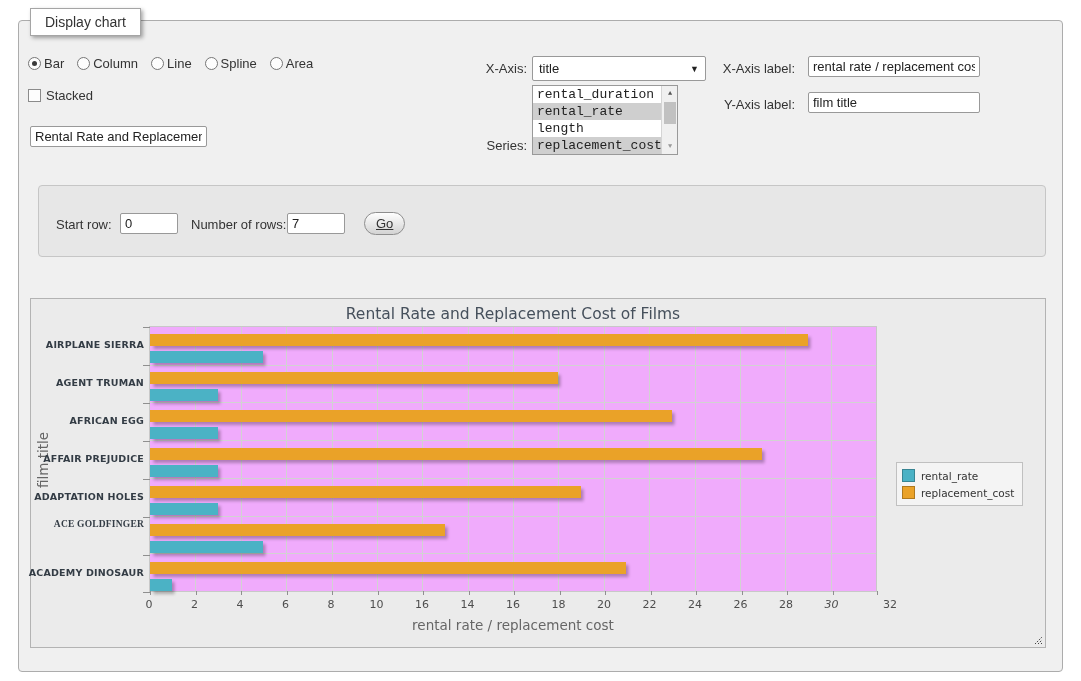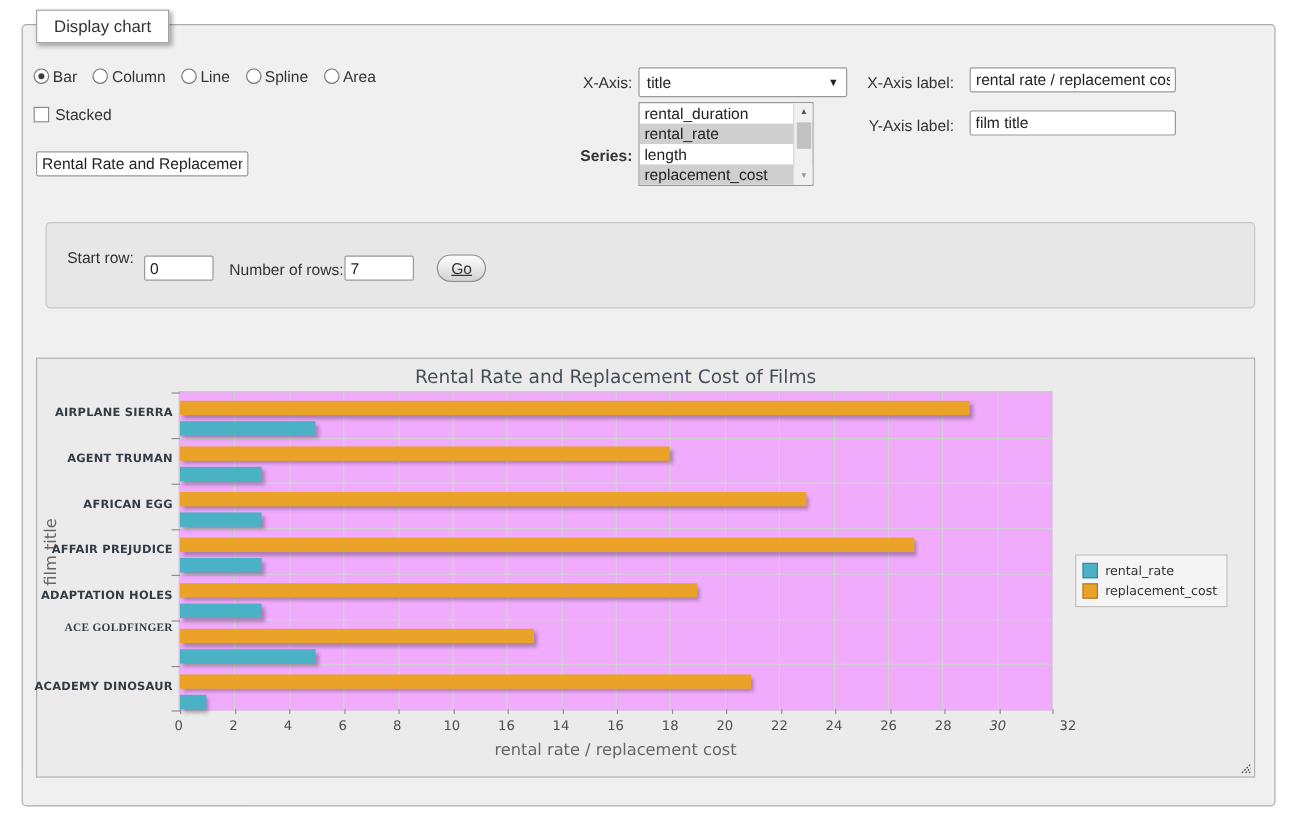--- a/index.html
+++ b/index.html
@@ -126,42 +126,42 @@
   </div>
 
   <input class="tinput abs" style="left: 30px; top: 126px; width: 177px;" value="Rental Rate and Replacement Cost of Films">
 
   <div class="abs lbl rlabel" style="left:440px; top:61px; width:87px;">X-Axis:</div>
   <div class="select abs" style="left:532px; top:56px; width:174px;">
     <span class="val">title</span>
     <span class="arrow">▼</span>
   </div>
 
-  <div class="abs lbl rlabel" style="left:440px; top:122px; width:87px;font-weight:bold;">Series:</div>
-  <div class="listbox abs" style="left:532px; top:85px; width:146px; height:70px;">
+  <div class="abs lbl rlabel" style="left:440px; top:138px; width:87px;">Series:</div>
+  <div class="listbox abs" style="left:532px; top:85px; width:146px; height:70px;font-family:Liberation Mono, monospace;">
     <div class="lb-opts" id="series-options">
         <div class="lb-opt">rental_duration</div>
         <div class="lb-opt sel">rental_rate</div>
         <div class="lb-opt">length</div>
         <div class="lb-opt sel">replacement_cost</div>
       </div>
     <div class="sbar">
       <div class="sbtn" style="top:0;">▲</div>
       <div class="sthumb" style="top:16px; height:22px;"></div>
       <div class="sbtn" style="bottom:0; color:#9a9a9a;">▼</div>
     </div>
   </div>
 
   <div class="abs lbl rlabel" style="left:700px; top:61px; width:95px;">X-Axis label:</div>
   <input class="tinput abs" style="left: 808px; top: 56px; width: 172px;" value="rental rate / replacement cost">
   <div class="abs lbl rlabel" style="left:700px; top:97px; width:95px;">Y-Axis label:</div>
   <input class="tinput abs" style="left: 808px; top: 92px; width: 172px;" value="film title">
 
   <div class="panel">
-    <span class="abs lbl" style="left:17px; top:21px;">Start row:</span>
+    <span class="abs lbl" style="left:17px; top:31px;">Start row:</span>
     <input class="tinput abs" style="left: 81px; top: 27px; width: 58px;" value="0">
     <span class="abs lbl" style="left:152px; top:31px;">Number of rows:</span>
     <input class="tinput abs" style="left: 248px; top: 27px; width: 58px;" value="7">
     <button class="go-btn" style="left:325px; top:26px;text-decoration:underline;">Go</button>
   </div>
 
   <div class="chartbox">
     <div class="chart-title">Rental Rate and Replacement Cost of Films</div>
     <div class="yaxis-title">film title</div>
     <div class="plot" id="plot">

